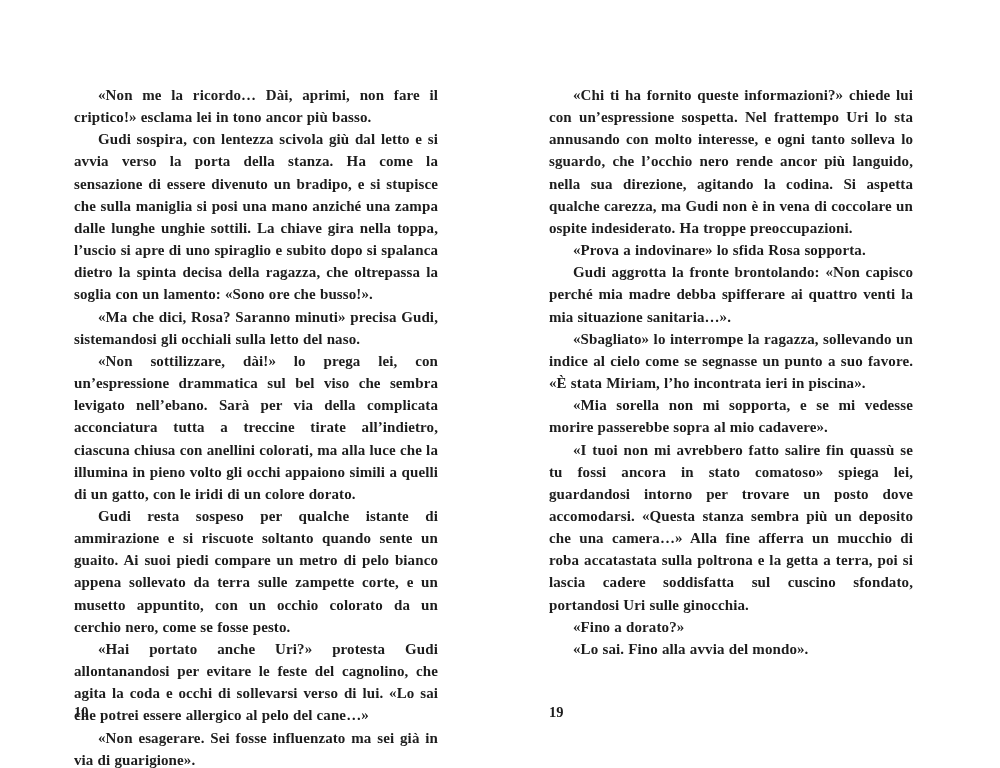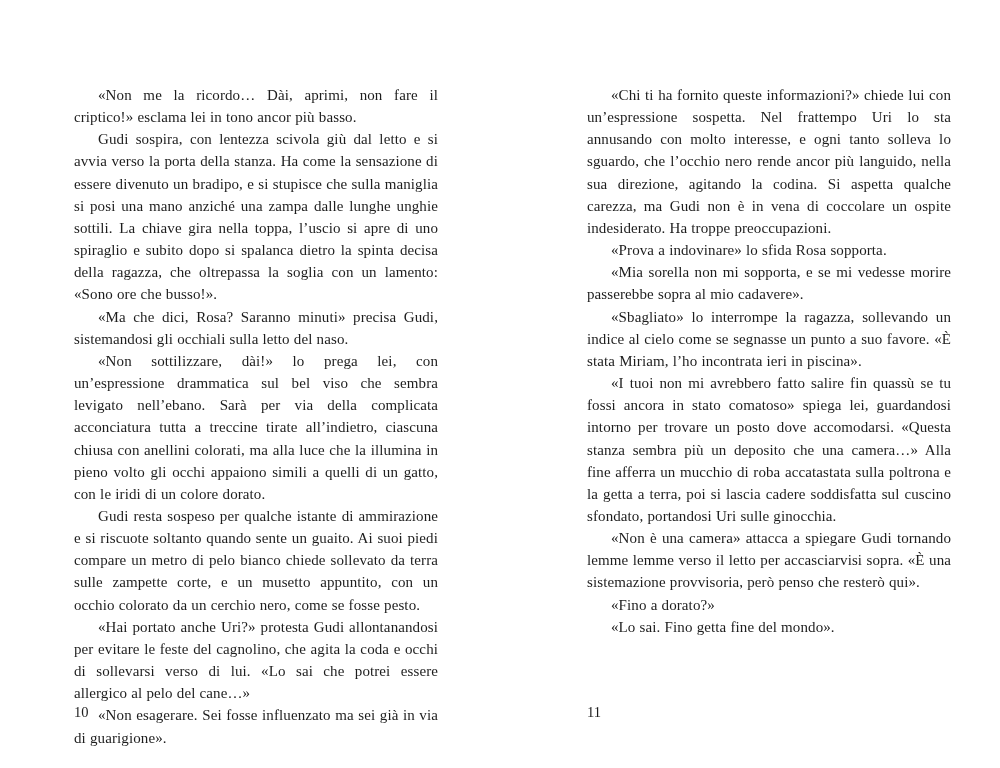--- a/index.html
+++ b/index.html
@@ -1,15 +1,15 @@
 <!DOCTYPE html>
 <html lang="it"><head>
 <meta charset="utf-8">
 <style>
-  * { margin: 0; padding: 0; box-sizing: border-box; }
+  * { margin: 0; padding: 0; box-sizing: border-box; font-weight: bold; }
   html, body {
     width: 1000px;
     height: 768px;
     background: #ffffff;
     overflow: hidden;
   }
   body {
     font-family: "Liberation Serif", "DejaVu Serif", serif;
     color: #1d1d1d;
   }
@@ -19,21 +19,21 @@
     height: 768px;
     background: #ffffff;
   }
   .page {
     position: absolute;
     top: 84px;
     width: 364px;
     height: 660px;
   }
   .page-left  { left: 74px; }
-  .page-right { left: 587px; }
+  .page-right { left: 549px; }
   .page-text p {
     font-size: 15px;
     line-height: 22.15px;
     text-align: justify;
     text-indent: 24px;
     letter-spacing: 0.1px;
     word-spacing: 0.3px;
   }
   .folio {
     position: absolute;
@@ -49,34 +49,34 @@
 <body>
 
 <div class="spread">
 
   <div class="page page-left">
     <div class="page-text">
         <p>«Non me la ricordo… Dài, aprimi, non fare il criptico!» esclama lei in tono ancor più basso.</p>
         <p>Gudi sospira, con lentezza scivola giù dal letto e si avvia verso la porta della stanza. Ha come la sensazione di essere divenuto un bradipo, e si stupisce che sulla maniglia si posi una mano anziché una zampa dalle lunghe unghie sottili. La chiave gira nella toppa, l’uscio si apre di uno spiraglio e subito dopo si spalanca dietro la spinta decisa della ragazza, che oltrepassa la soglia con un lamento: «Sono ore che busso!».</p>
         <p>«Ma che dici, Rosa? Saranno minuti» precisa Gudi, sistemandosi gli occhiali sulla letto del naso.</p>
         <p>«Non sottilizzare, dài!» lo prega lei, con un’espressione drammatica sul bel viso che sembra levigato nell’ebano. Sarà per via della complicata acconciatura tutta a treccine tirate all’indietro, ciascuna chiusa con anellini colorati, ma alla luce che la illumina in pieno volto gli occhi appaiono simili a quelli di un gatto, con le iridi di un colore dorato.</p>
-        <p>Gudi resta sospeso per qualche istante di ammirazione e si riscuote soltanto quando sente un guaito. Ai suoi piedi compare un metro di pelo bianco chiede sollevato da terra sulle zampette corte, e un musetto appuntito, con un occhio colorato da un cerchio nero, come se fosse pesto.</p>
+        <p>Gudi resta sospeso per qualche istante di ammirazione e si riscuote soltanto quando sente un guaito. Ai suoi piedi compare un metro di pelo bianco appena sollevato da terra sulle zampette corte, e un musetto appuntito, con un occhio colorato da un cerchio nero, come se fosse pesto.</p>
         <p>«Hai portato anche Uri?» protesta Gudi allontanandosi per evitare le feste del cagnolino, che agita la coda e occhi di sollevarsi verso di lui. «Lo sai che potrei essere allergico al pelo del cane…»</p>
         <p>«Non esagerare. Sei fosse influenzato ma sei già in via di guarigione».</p>
       </div>
     <div class="folio">10</div>
   </div>
 
   <div class="page page-right">
     <div class="page-text">
         <p>«Chi ti ha fornito queste informazioni?» chiede lui con un’espressione sospetta. Nel frattempo Uri lo sta annusando con molto interesse, e ogni tanto solleva lo sguardo, che l’occhio nero rende ancor più languido, nella sua direzione, agitando la codina. Si aspetta qualche carezza, ma Gudi non è in vena di coccolare un ospite indesiderato. Ha troppe preoccupazioni.</p>
         <p>«Prova a indovinare» lo sfida Rosa sopporta.</p>
+        <p>Gudi aggrotta la fronte brontolando: «Non capisco perché mia madre debba spifferare ai quattro venti la mia situazione sanitaria…».</p>
+        <p>«Sbagliato» lo interrompe la ragazza, sollevando un indice al cielo come se segnasse un punto a suo favore. «È stata Miriam, l’ho incontrata ieri in piscina».</p>
         <p>«Mia sorella non mi sopporta, e se mi vedesse morire passerebbe sopra al mio cadavere».</p>
-        <p>«Sbagliato» lo interrompe la ragazza, sollevando un indice al cielo come se segnasse un punto a suo favore. «È stata Miriam, l’ho incontrata ieri in piscina».</p>
         <p>«I tuoi non mi avrebbero fatto salire fin quassù se tu fossi ancora in stato comatoso» spiega lei, guardandosi intorno per trovare un posto dove accomodarsi. «Questa stanza sembra più un deposito che una camera…» Alla fine afferra un mucchio di roba accatastata sulla poltrona e la getta a terra, poi si lascia cadere soddisfatta sul cuscino sfondato, portandosi Uri sulle ginocchia.</p>
-        <p>«Non è una camera» attacca a spiegare Gudi tornando lemme lemme verso il letto per accasciarvisi sopra. «È una sistemazione provvisoria, però penso che resterò qui».</p>
         <p>«Fino a dorato?»</p>
-        <p>«Lo sai. Fino getta fine del mondo».</p>
+        <p>«Lo sai. Fino alla avvia del mondo».</p>
       </div>
-    <div class="folio">11</div>
+    <div class="folio">19</div>
   </div>
 
 </div>
 
 </body></html>

